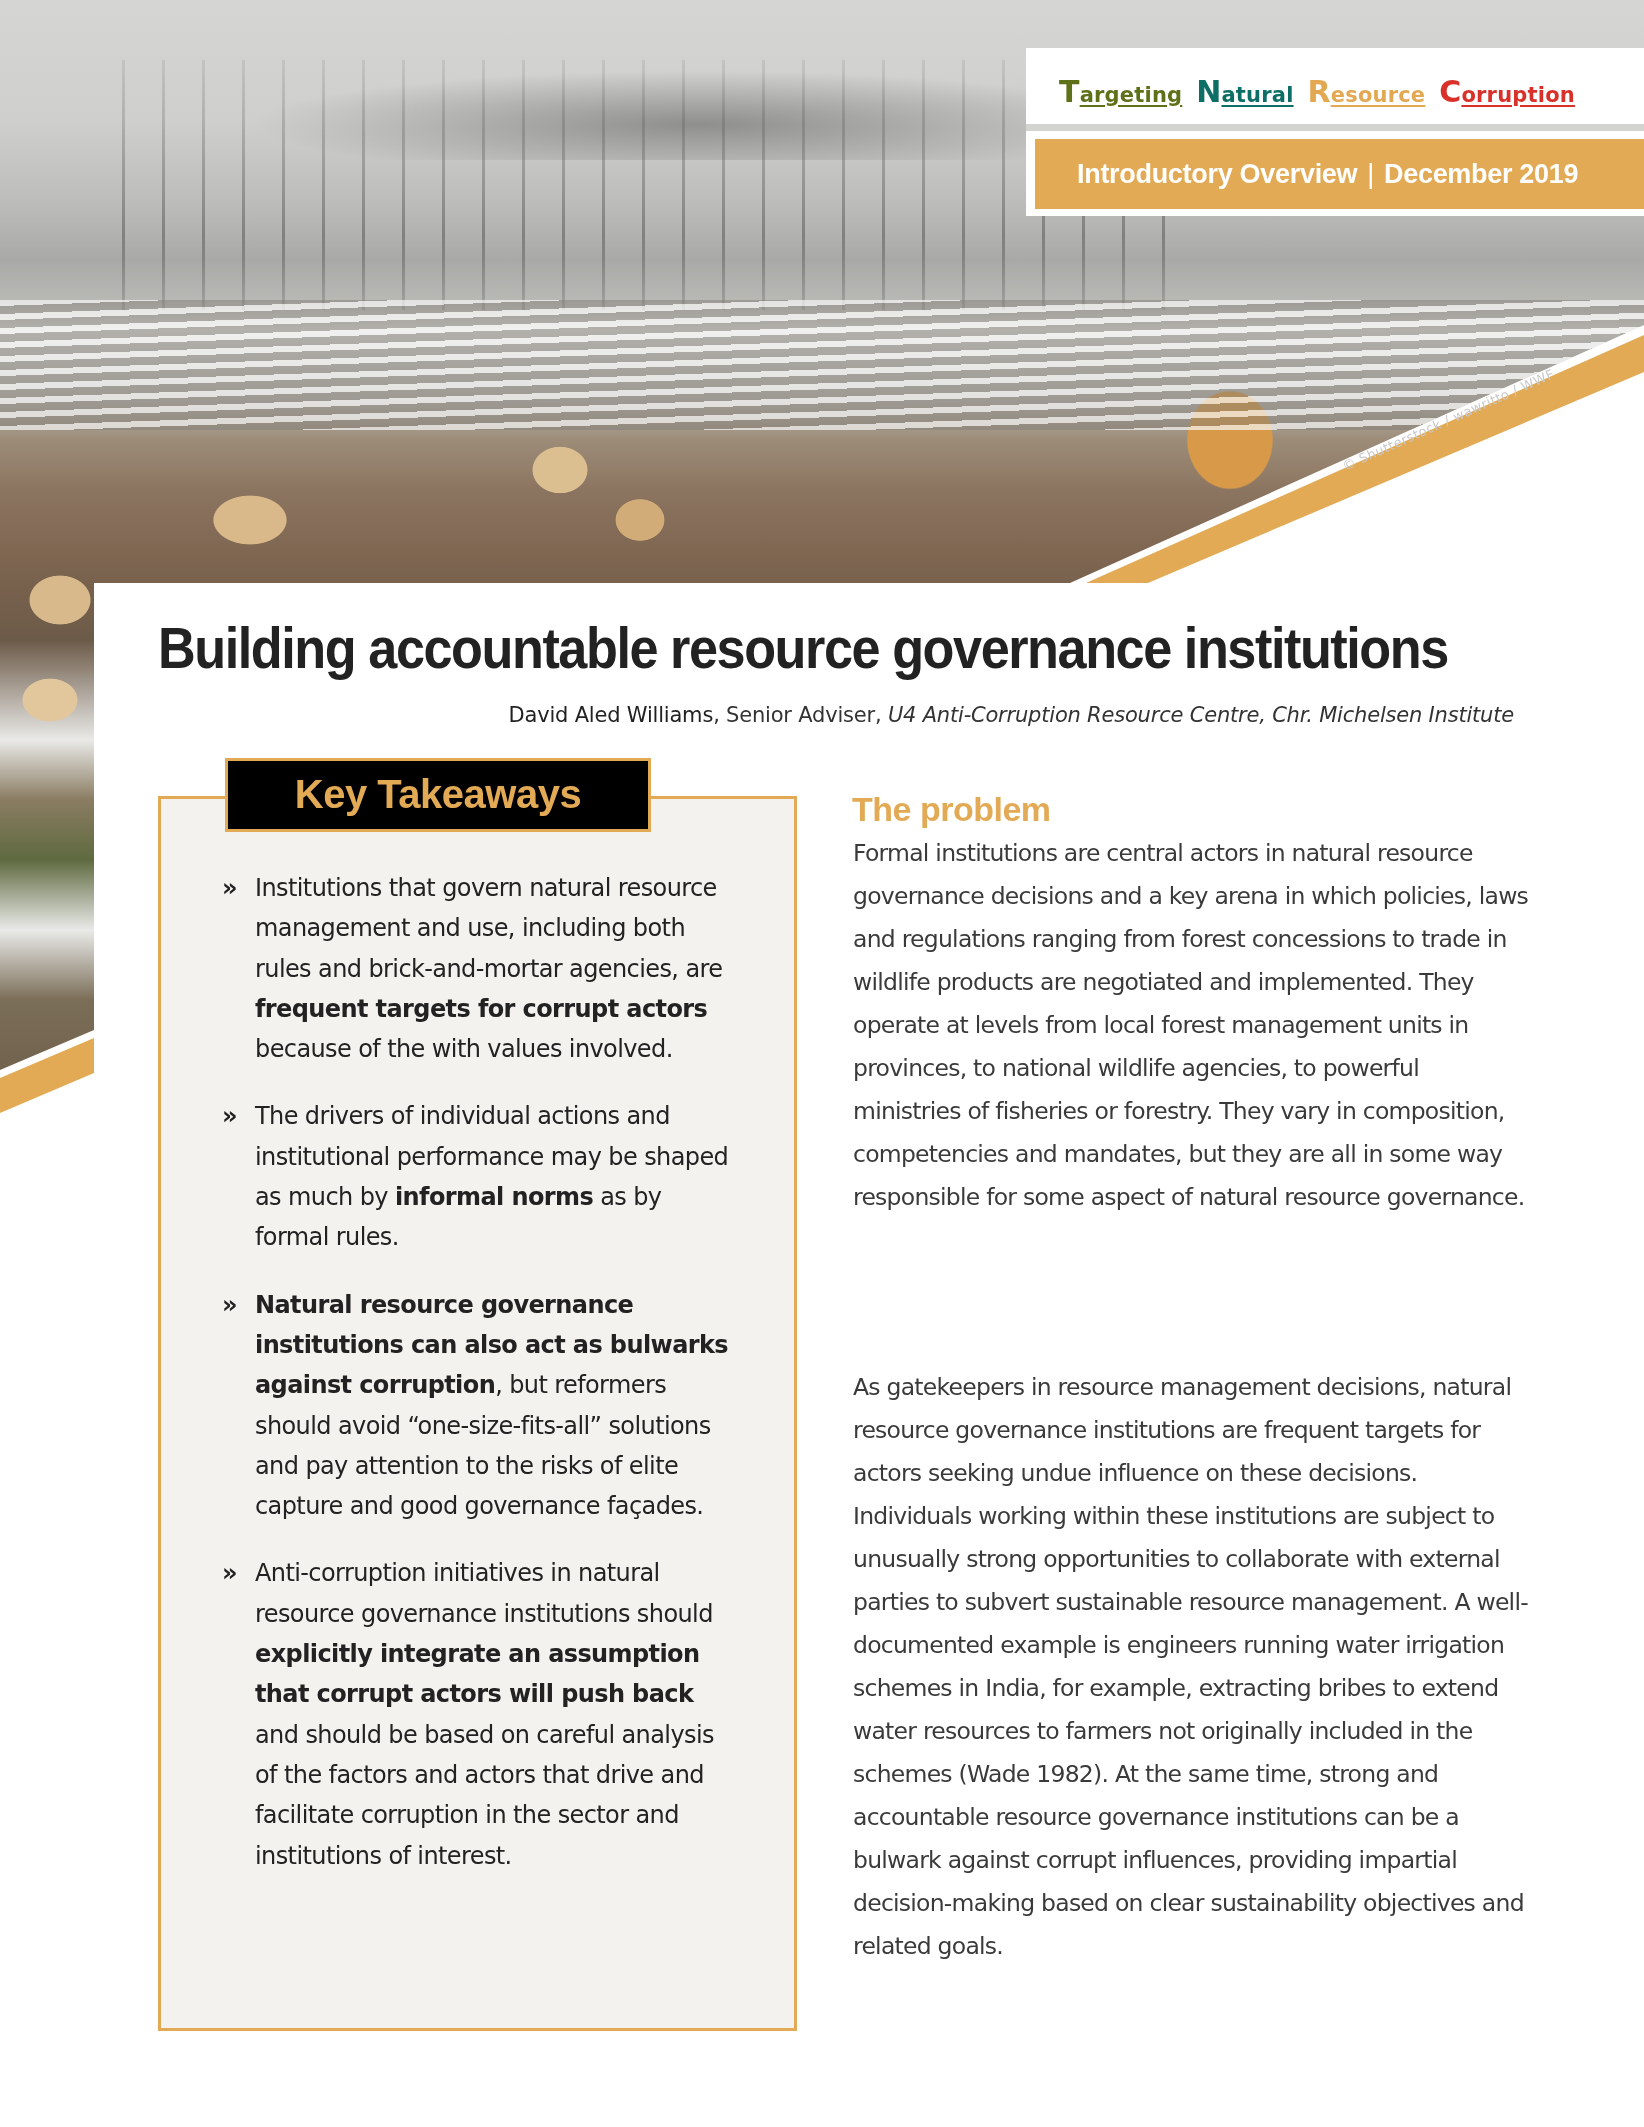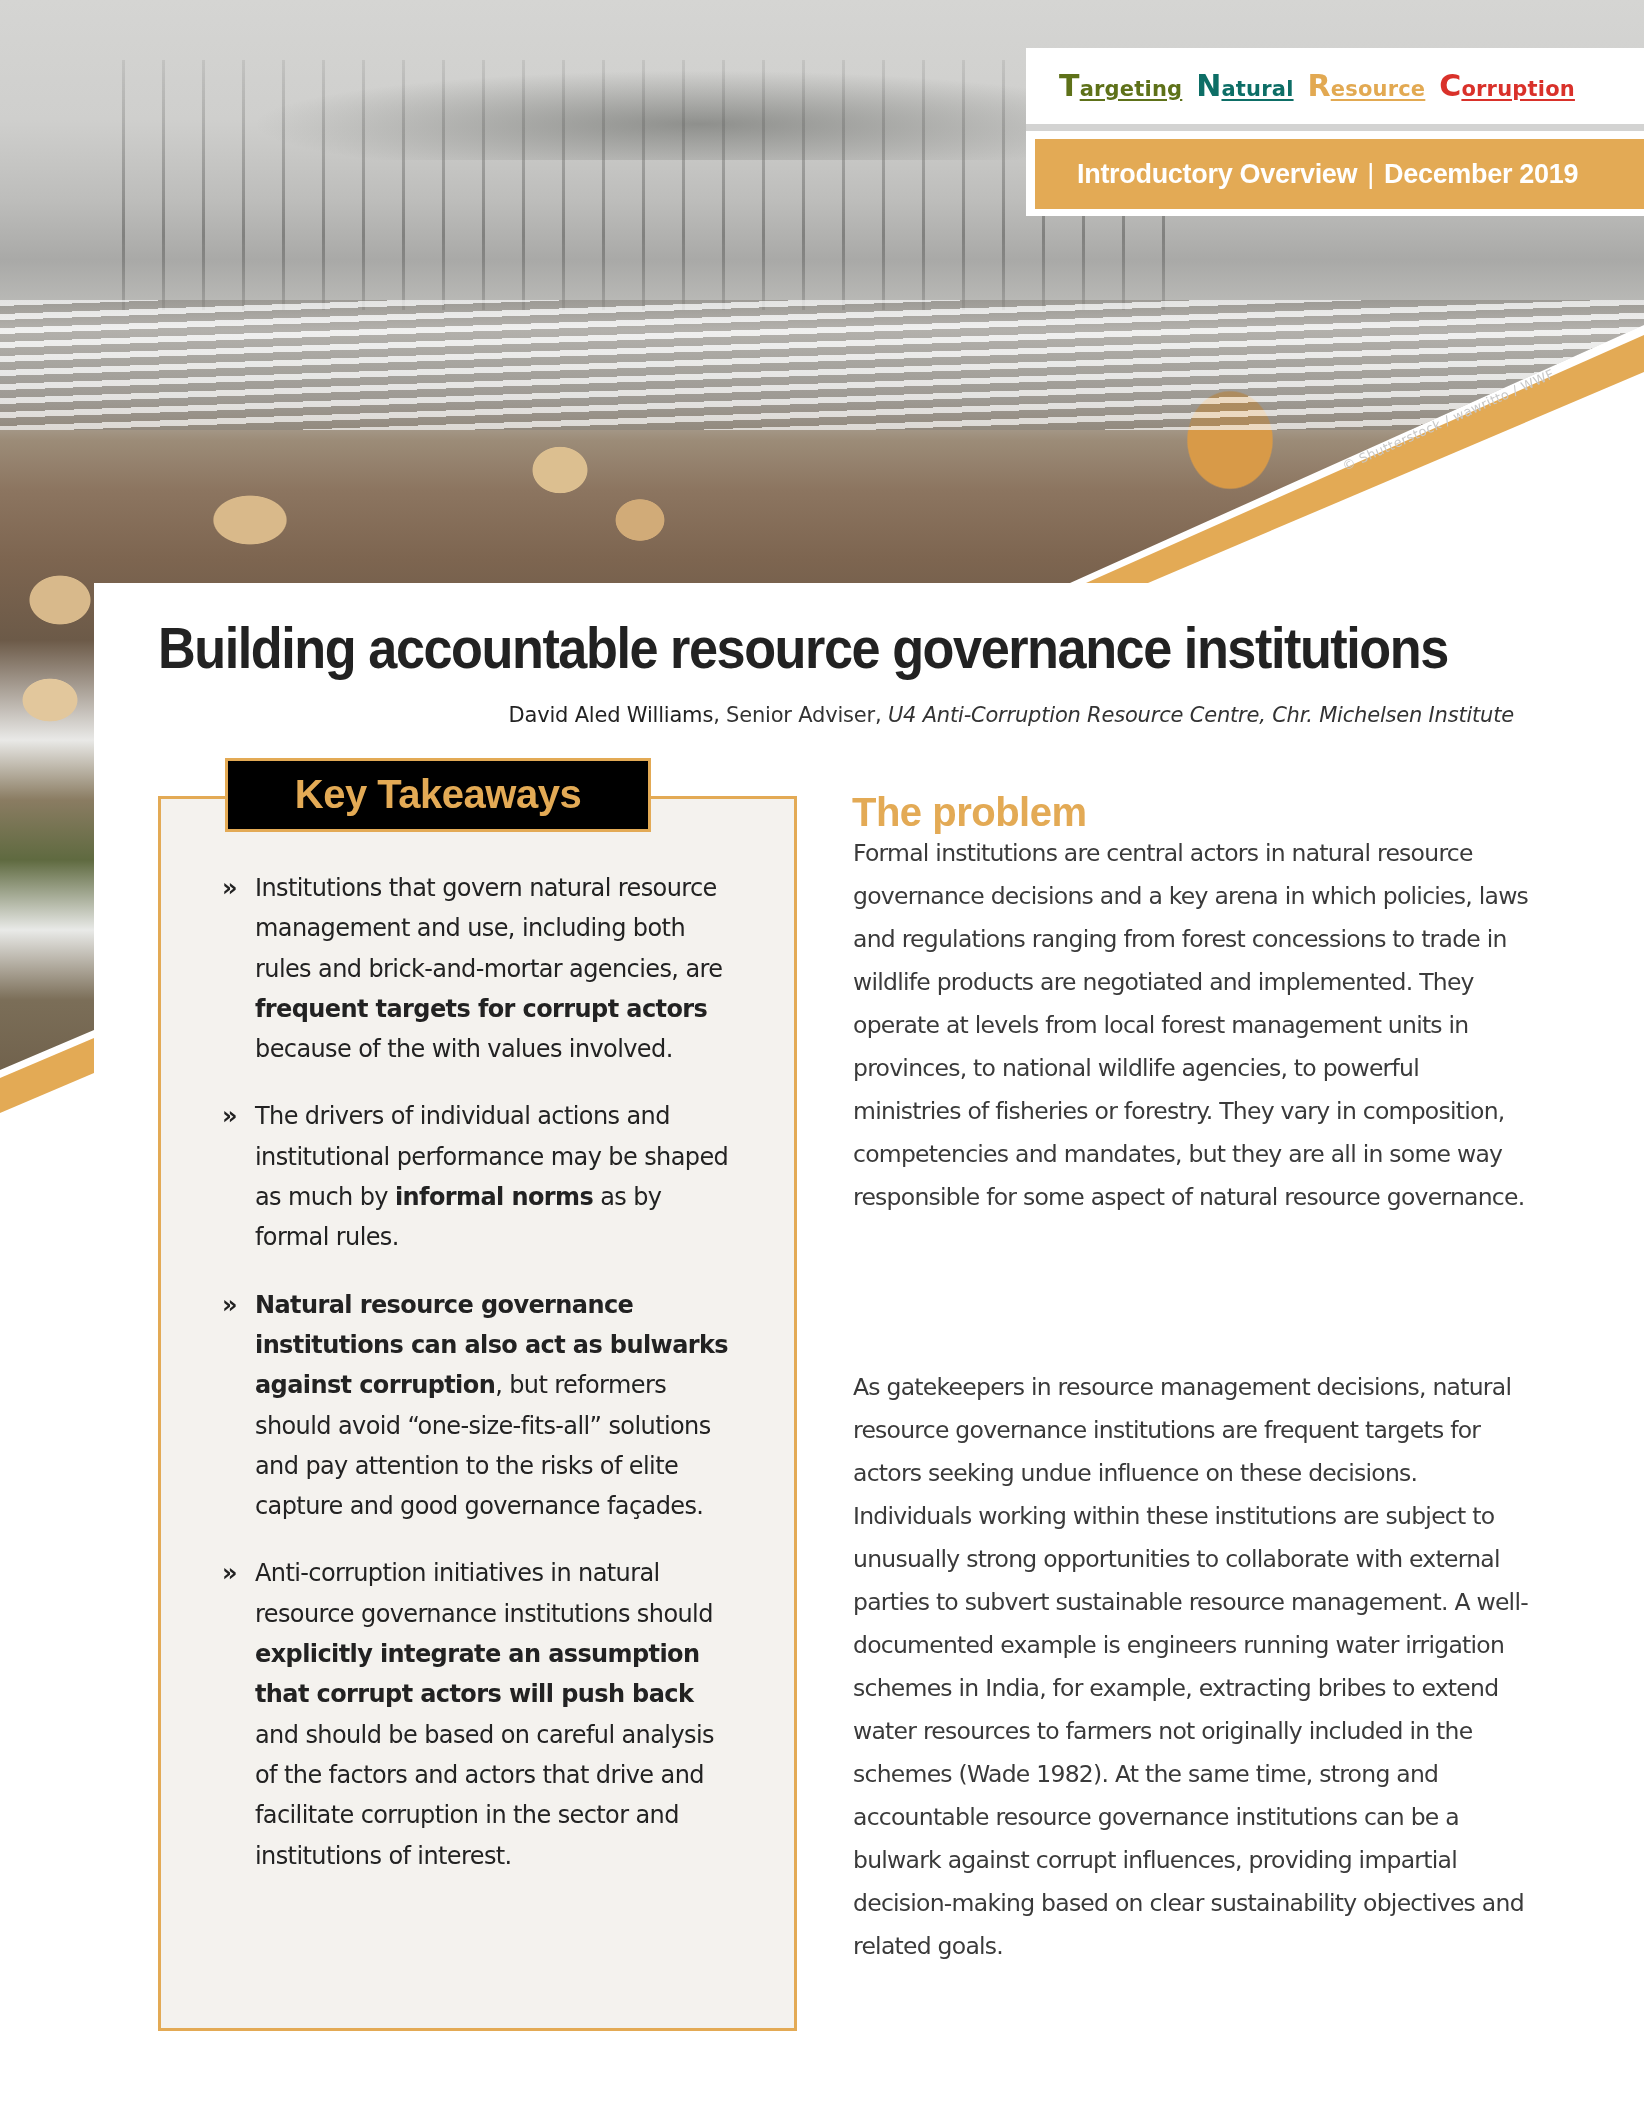--- a/index.html
+++ b/index.html
@@ -71,21 +71,21 @@
     background: #d3d3d2;
   }
   .logo-text {
     position: absolute; left: 33px; top: 20px;
     font-family: "DejaVu Sans", sans-serif; font-size: 22px; font-weight: bold;
     letter-spacing: 0.2px; white-space: nowrap;
   }
   .logo-word { display: inline-block; margin-right: 6px; }
   .logo-word .cap { font-size: 30px; }
   .logo-word .rest { text-decoration: underline; text-decoration-thickness: 2px; text-underline-offset: 3px; font-size: 21px; }
-  .w1 { color: #5e7119; } .w2 { color: #0d6e66; } .w3 { color: #e2a952; } .w4 { color: #d9312a; }
+  .w1 { color: #5e7119; margin-top: 6px; } .w2 { color: #0d6e66; } .w3 { color: #e2a952; } .w4 { color: #d9312a; }
 
   .date-box {
     position: absolute; left: 1026px; top: 131px; width: 618px; height: 85px;
     background: #fff;
   }
   .date-inner {
     position: absolute; left: 9px; top: 8px; right: 0; height: 70px;
     background: #e3aa55;
     color: #fff; font-family: "Liberation Sans", sans-serif; font-weight: bold;
     font-size: 27px; line-height: 70px; padding-left: 42px; letter-spacing: -0.3px;
@@ -132,21 +132,21 @@
   }
   .kt-item .bullet {
     position: absolute; left: 0; top: 0; font-weight: bold; font-size: 24px; color: #222;
   }
   .kt-item b { font-weight: bold; }
 
   
   .section-head {
     position: absolute; left: 852px; top: 790px;
     font-family: "Liberation Sans", sans-serif; font-weight: bold;
-    font-size: 40px; color: #e3aa55; letter-spacing: -0.5px;
+    font-size: 34px; color: #e3aa55; letter-spacing: -0.5px;
   }
   .body-text {
     position: absolute; left: 853px; width: 680px;
     font-family: "DejaVu Sans", sans-serif; font-size: 23.5px; line-height: 43px;
     color: #3a3a3a; letter-spacing: -0.75px;
   }
   .p1 { top: 832px; }
   .p2 { top: 1366px; }
 </style>
 </head>

